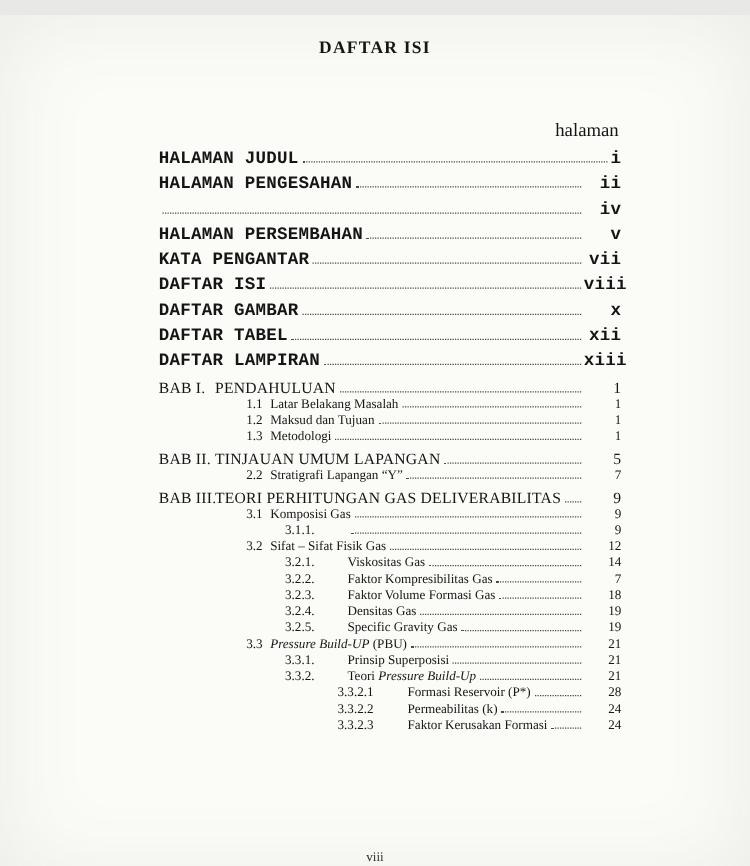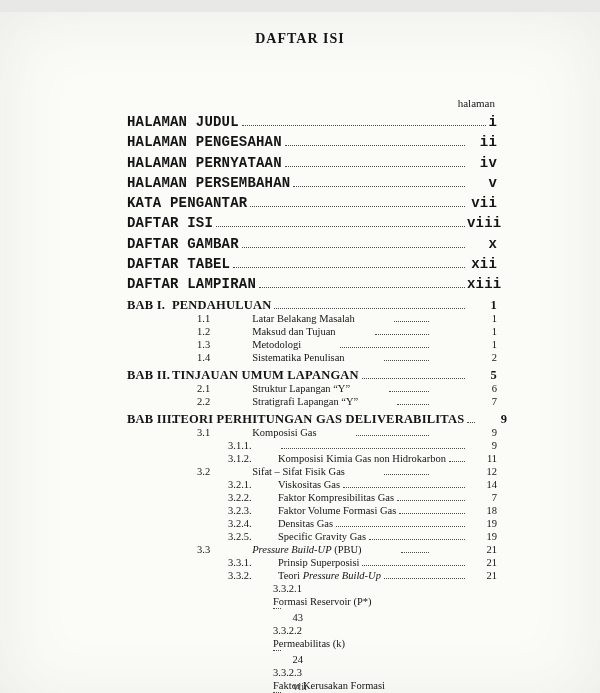--- a/index.html
+++ b/index.html
@@ -8,31 +8,31 @@
     background:#fbfbf8;
     box-shadow:inset 0 0 70px rgba(90,88,80,0.10);
     font-family:"Liberation Serif","DejaVu Serif",serif;
     color:#151515;overflow:hidden;
   }
   .doc-title{
     position:absolute;top:19px;left:0;right:0;text-align:center;
     font-size:14px;font-weight:bold;letter-spacing:1px;
   }
   .content{position:absolute;left:127px;top:85px;width:370px;}
-  .col-label{text-align:right;font-size:11px;margin-bottom:7px;padding-right:2px;}
+  .col-label{text-align:right;font-size:15px;margin-bottom:7px;padding-right:2px;}
   .row{display:flex;align-items:baseline;}
   .front{font-weight:bold;font-size:14px;line-height:13px;margin-bottom:7.3px;letter-spacing:0.2px;font-family:Liberation Mono, monospace;}
-  .bab{font-weight:bold;font-size:12.5px;line-height:13px;margin-top:5px;letter-spacing:0.2px;}
+  .bab{font-weight:normal;font-size:12.5px;line-height:13px;margin-top:5px;letter-spacing:0.2px;}
   .bab .num{flex:none;width:45px;white-space:nowrap;}
   .sub{font-size:10.5px;line-height:13px;}
-  .l1{padding-left:70px;gap:36px;}
+  .l1{padding-left:70px;}
   .l1 .num{flex:none;margin-right:6px;}
   .l2{padding-left:101px;}
   .l2 .num{flex:none;width:50px;}
-  .l3{padding-left:143px;flex-direction:column;}
+  .l3{padding-left:143px;}
   .l3 .num{flex:none;width:56px;}
   .lab{white-space:nowrap;}
   .leader{flex:1;border-bottom:1.5px dotted #4a4a46;margin:0 2px 2px 3px;min-width:8px;}
   .pg{flex:none;width:30px;text-align:right;white-space:nowrap;}
   .tight .pg{width:9px;}
   .footer{position:absolute;bottom:13px;left:0;right:0;text-align:center;font-size:10.5px;color:#333;}
   i{font-style:italic;}
 </style>
 </head>
 <body>
@@ -48,21 +48,20 @@
         <span class="lab">HALAMAN JUDUL</span>
         <span class="leader"></span>
         <span class="pg">i</span>
       </div>
     <div class="row front">
         <span class="lab">HALAMAN PENGESAHAN</span>
         <span class="leader"></span>
         <span class="pg">ii</span>
       </div>
     <div class="row front">
-        <span class="lab">HALAMAN PERNYATAAN</span>
         <span class="leader"></span>
         <span class="pg">iv</span>
       </div>
     <div class="row front">
         <span class="lab">HALAMAN PERSEMBAHAN</span>
         <span class="leader"></span>
         <span class="pg">v</span>
       </div>
     <div class="row front">
         <span class="lab">KATA PENGANTAR</span>
@@ -107,40 +106,28 @@
         <span class="lab">Maksud dan Tujuan</span>
         <span class="leader"></span>
         <span class="pg">1</span>
       </div>
     <div class="row sub l1">
         <span class="num">1.3</span>
         <span class="lab">Metodologi</span>
         <span class="leader"></span>
         <span class="pg">1</span>
       </div>
-    <div class="row sub l1">
-        <span class="num">1.4</span>
-        <span class="lab">Sistematika Penulisan</span>
-        <span class="leader"></span>
-        <span class="pg">2</span>
-      </div>
 
     <div class="row bab">
         <span class="num">BAB II.</span>
         <span class="lab">TINJAUAN UMUM LAPANGAN</span>
         <span class="leader"></span>
         <span class="pg">5</span>
       </div>
     <div class="row sub l1">
-        <span class="num">2.1</span>
-        <span class="lab">Struktur Lapangan “Y”</span>
-        <span class="leader"></span>
-        <span class="pg">6</span>
-      </div>
-    <div class="row sub l1">
         <span class="num">2.2</span>
         <span class="lab">Stratigrafi Lapangan “Y”</span>
         <span class="leader"></span>
         <span class="pg">7</span>
       </div>
 
     <div class="row bab">
         <span class="num">BAB III.</span>
         <span class="lab">TEORI PERHITUNGAN GAS DELIVERABILITAS</span>
         <span class="leader"></span>
@@ -150,26 +137,20 @@
         <span class="num">3.1</span>
         <span class="lab">Komposisi Gas</span>
         <span class="leader"></span>
         <span class="pg">9</span>
       </div>
     <div class="row sub l2">
         <span class="num">3.1.1.</span>
         <span class="leader"></span>
         <span class="pg">9</span>
       </div>
-    <div class="row sub l2">
-        <span class="num">3.1.2.</span>
-        <span class="lab">Komposisi Kimia Gas non Hidrokarbon</span>
-        <span class="leader"></span>
-        <span class="pg">11</span>
-      </div>
     <div class="row sub l1">
         <span class="num">3.2</span>
         <span class="lab">Sifat – Sifat Fisik Gas</span>
         <span class="leader"></span>
         <span class="pg">12</span>
       </div>
     <div class="row sub l2">
         <span class="num">3.2.1.</span>
         <span class="lab">Viskositas Gas</span>
         <span class="leader"></span>
@@ -214,21 +195,21 @@
     <div class="row sub l2">
         <span class="num">3.3.2.</span>
         <span class="lab"><span>Teori </span><i>Pressure Build-Up</i></span>
         <span class="leader"></span>
         <span class="pg">21</span>
       </div>
     <div class="row sub l3">
         <span class="num">3.3.2.1</span>
         <span class="lab">Formasi Reservoir (P*)</span>
         <span class="leader"></span>
-        <span class="pg">43</span>
+        <span class="pg">28</span>
       </div>
     <div class="row sub l3">
         <span class="num">3.3.2.2</span>
         <span class="lab">Permeabilitas (k)</span>
         <span class="leader"></span>
         <span class="pg">24</span>
       </div>
     <div class="row sub l3">
         <span class="num">3.3.2.3</span>
         <span class="lab">Faktor Kerusakan Formasi</span>

